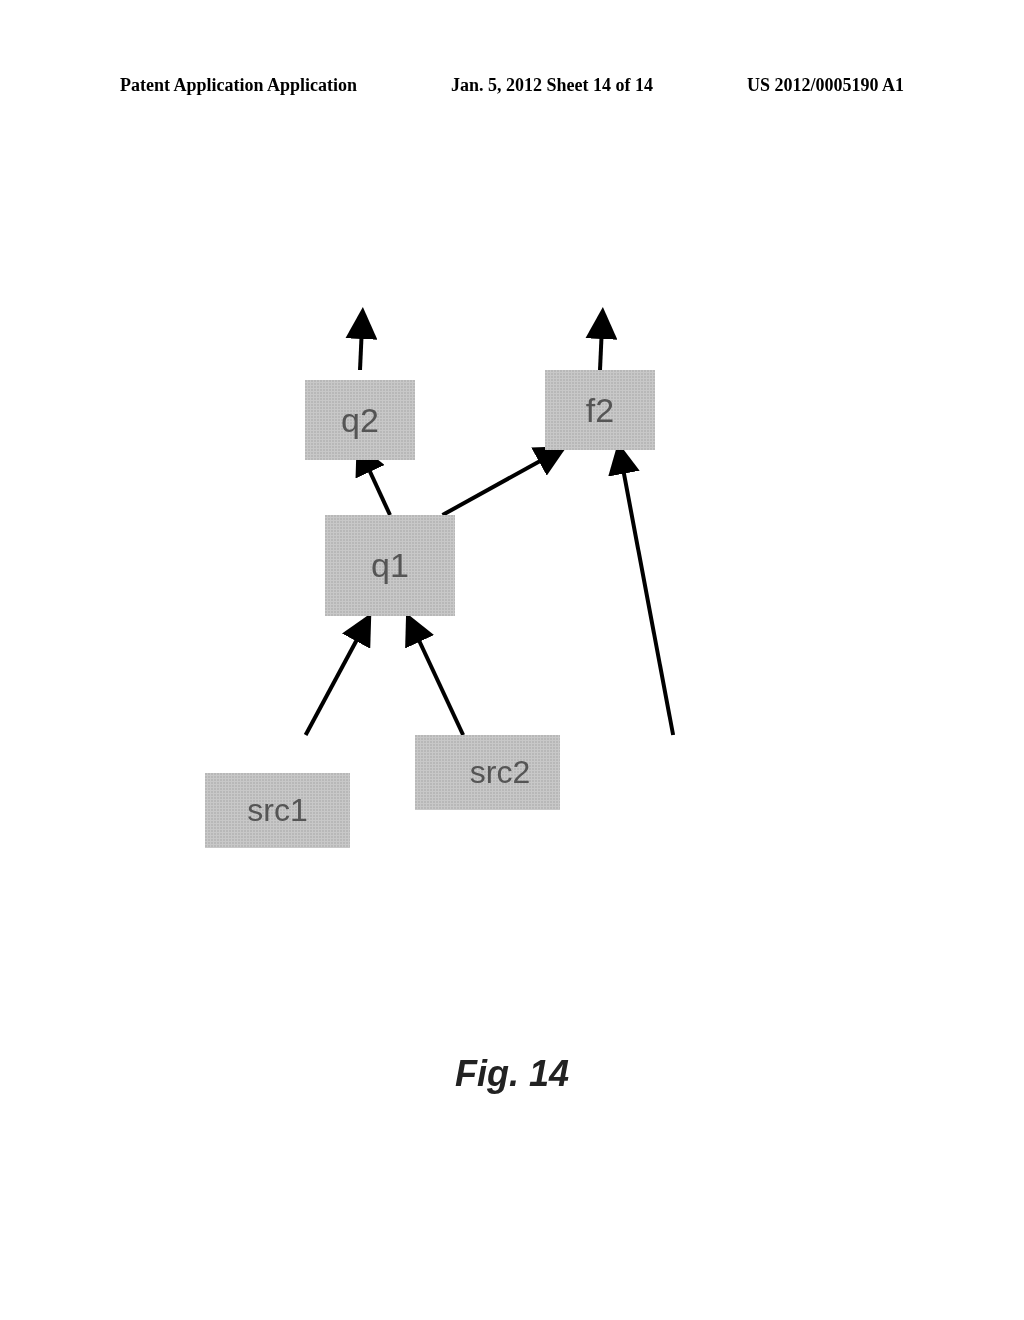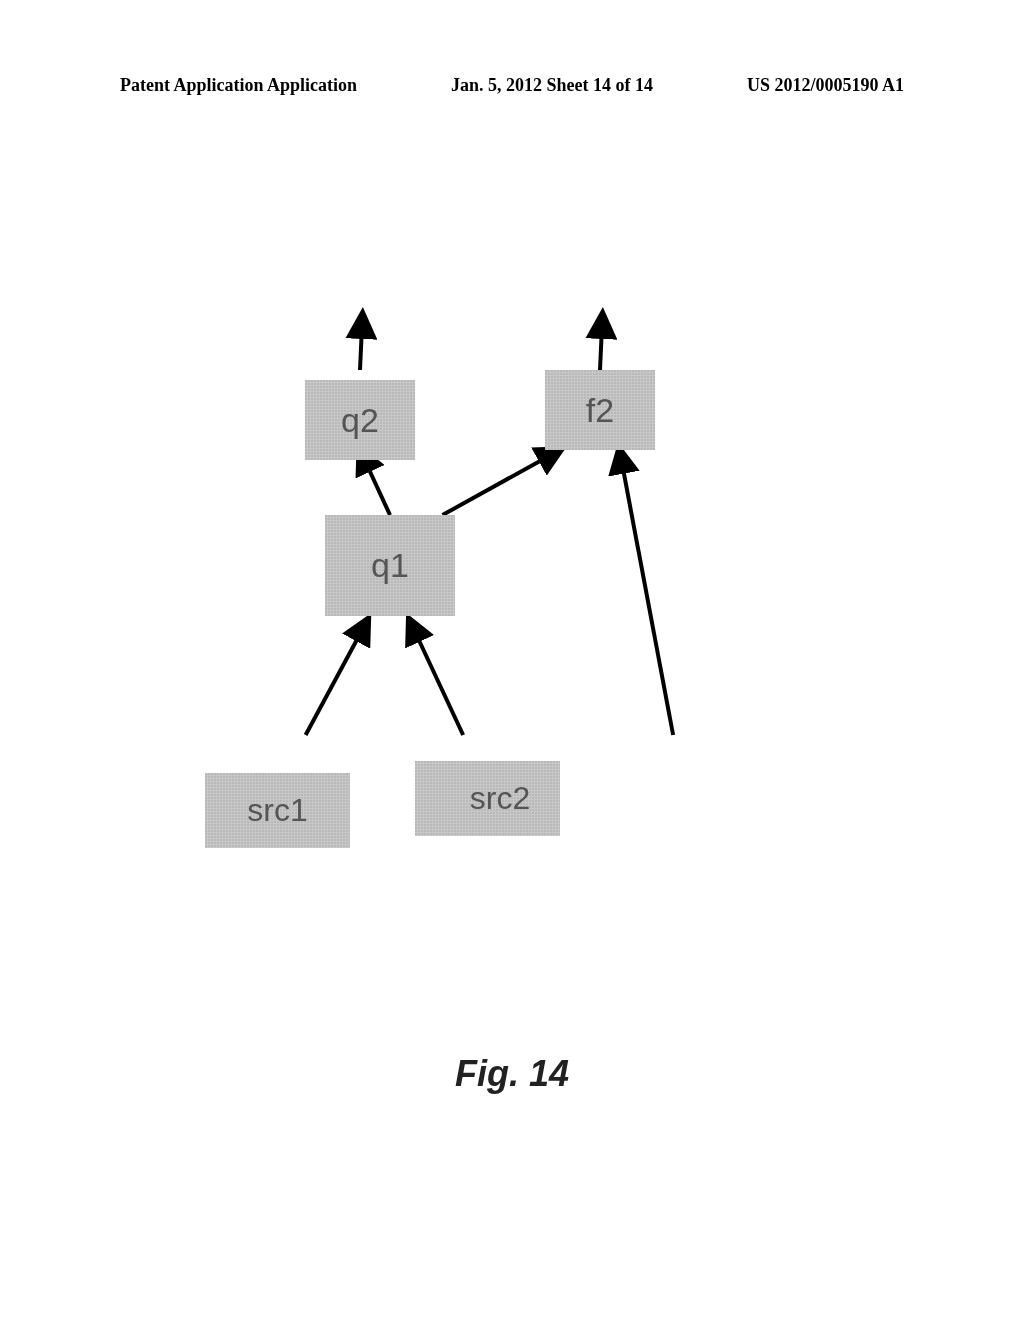--- a/index.html
+++ b/index.html
@@ -121,18 +121,18 @@
   </div>
   <div class="node node-small" style="left: 545px; top: 170px;">
     <span>f2</span>
   </div>
   <div class="node node-mid" style="left: 325px; top: 315px;">
     <span>q1</span>
   </div>
   <div class="node node-large" style="left: 205px; top: 535px; margin-top: 38px;">
     <span>src1</span>
   </div>
-  <div class="node node-large" style="left: 415px; top: 561px; padding-left: 25px;">
+  <div class="node node-large" style="left: 415px; top: 535px; padding-left: 25px;">
     <span>src2</span>
   </div>
 </div>
 
 <div class="figure-label">Fig. 14</div>
 
 </body></html>

